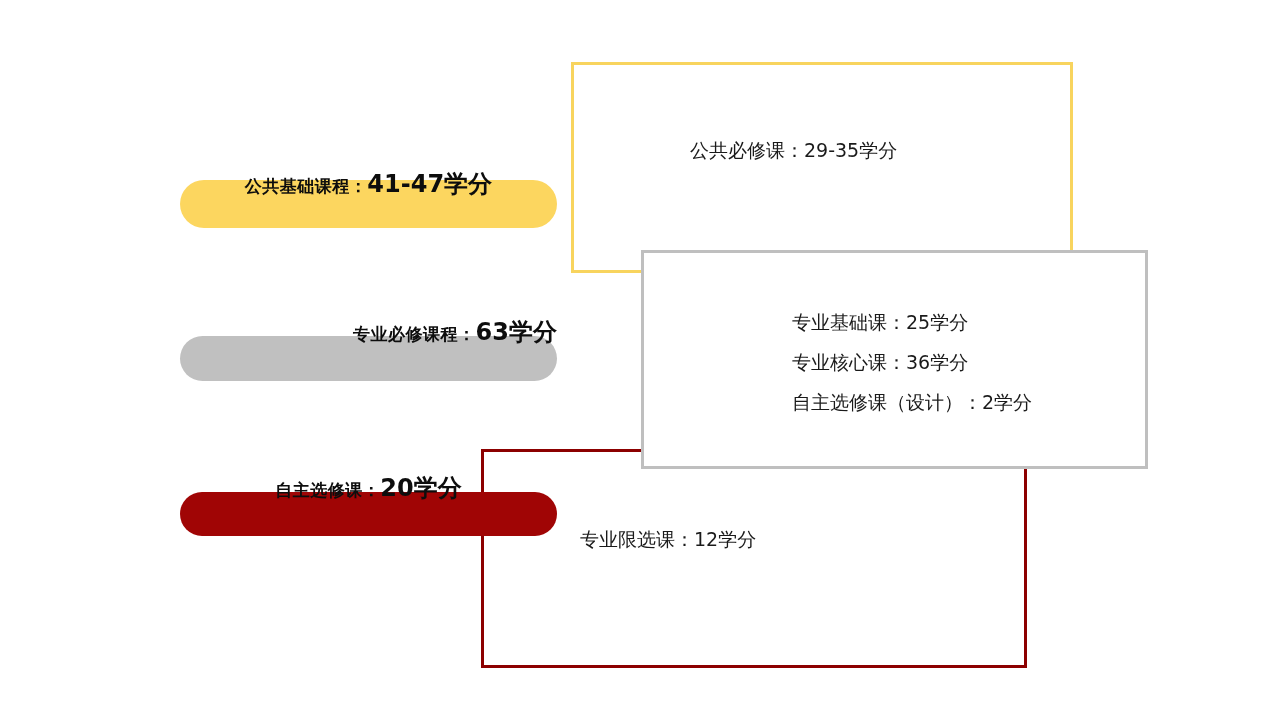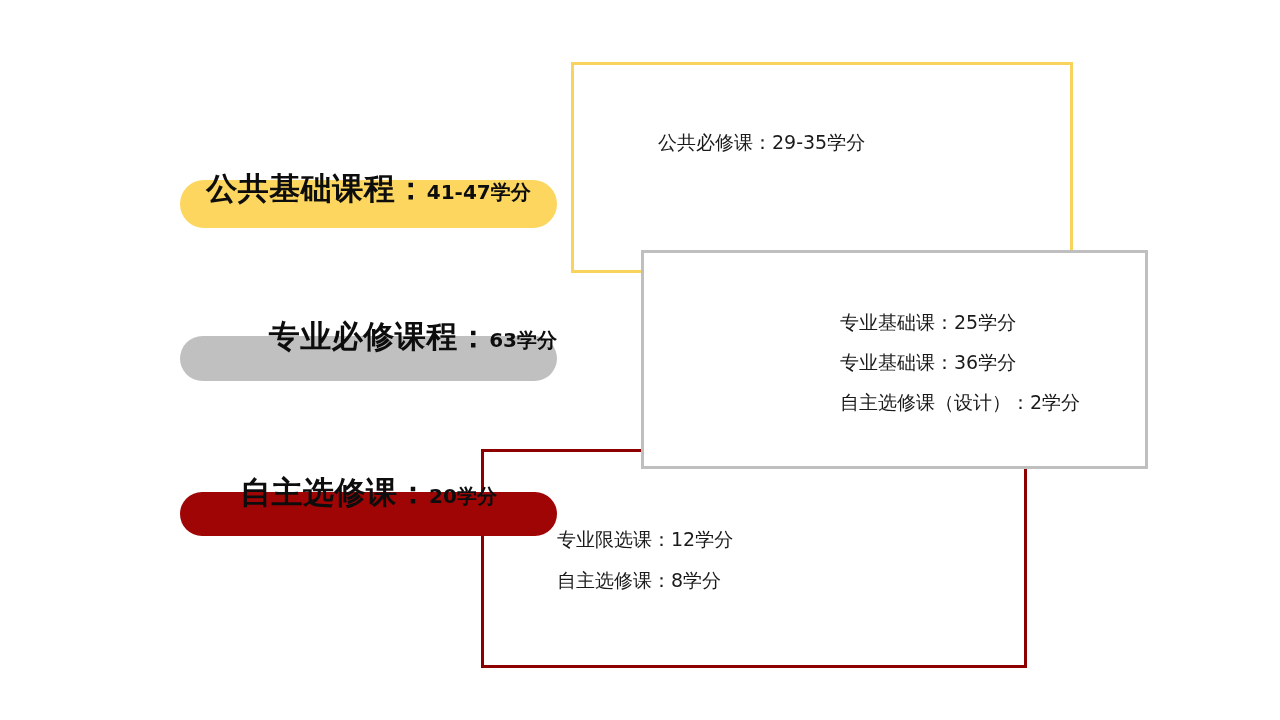--- a/index.html
+++ b/index.html
@@ -43,45 +43,45 @@
   #box-public {
     left: 571px;
     top: 62px;
     width: 502px;
     height: 211px;
     border-width: 3px;
     border-color: #F7D濃;
     z-index: 1;
   }
   #box-public { border-color: #F8D45E; }
-  #box-public .box-lines { top: 68px; padding-left: 84px; gap: 22px; }
+  #box-public .box-lines { top: 76px; padding-left: 116px; gap: 22px; }
 
   
   #box-major {
     left: 641px;
     top: 250px;
     width: 507px;
     height: 219px;
     border-width: 3px;
     border-color: #BFBFBF;
     z-index: 3;
   }
-  #box-major .box-lines { top: 60px; padding-left: 148px; gap: 21px; margin-left: 48px; }
+  #box-major .box-lines { top: 60px; padding-left: 148px; gap: 21px; }
 
   
   #box-elective {
     left: 481px;
     top: 449px;
     width: 546px;
     height: 219px;
     border-width: 3px;
     border-color: #8C0000;
     z-index: 2;
   }
-  #box-elective .box-lines { top: 78px; padding-left: 73px; gap: 22px; }
+  #box-elective .box-lines { top: 78px; padding-left: 96px; gap: 22px; }
 
   
   .pill-group {
     position: absolute;
     left: 180px;
     width: 377px;
   }
   .pill {
     position: absolute;
     left: 0;
@@ -91,22 +91,22 @@
   .pill-label {
     position: absolute;
     left: 0;
     width: 377px;
     text-align: center;
     font-weight: bold;
     color: #0d0d0d;
     white-space: nowrap;
     font-family: "DejaVu Sans", "Liberation Sans", sans-serif;
   }
-  .pill-label .cat { font-size: 31px; letter-spacing: 0.5px; }
-  .pill-label .credits { font-size: 20px; }
+  .pill-label .cat { font-size: 17px; letter-spacing: 0.5px; }
+  .pill-label .credits { font-size: 24px; }
 
   #group-public { top: 160px; z-index: 4; }
   #group-public .pill { top: 20px; height: 48px; background: #FCD65F; }
   #group-public .pill-label { top: 8px; }
 
   #group-major { top: 306px; z-index: 4; }
   #group-major .pill { top: 30px; height: 45px; background: #C0C0C0; }
   #group-major .pill-label { top: 10px; text-align: right; }
 
   #group-elective { top: 466px; z-index: 5; }
@@ -120,28 +120,27 @@
 
   <div class="detail-box" id="box-public">
     <div class="box-lines">
       <div class="detail-line">公共必修课：29-35学分</div>
     </div>
   </div>
 
   <div class="detail-box" id="box-elective">
     <div class="box-lines">
       <div class="detail-line">专业限选课：12学分</div>
-      <div class="detail-line">自主选修课：8学分</div>
     </div>
   </div>
 
   <div class="detail-box" id="box-major">
     <div class="box-lines">
       <div class="detail-line">专业基础课：25学分</div>
-      <div class="detail-line">专业基础课：36学分</div>
+      <div class="detail-line">专业核心课：36学分</div>
       <div class="detail-line">自主选修课（设计）：2学分</div>
     </div>
   </div>
 
   <div class="pill-group" id="group-public">
     <div class="pill"></div>
     <div class="pill-label">
       <span class="cat">公共基础课程：</span><span class="credits">41-47学分</span>
     </div>
   </div>

